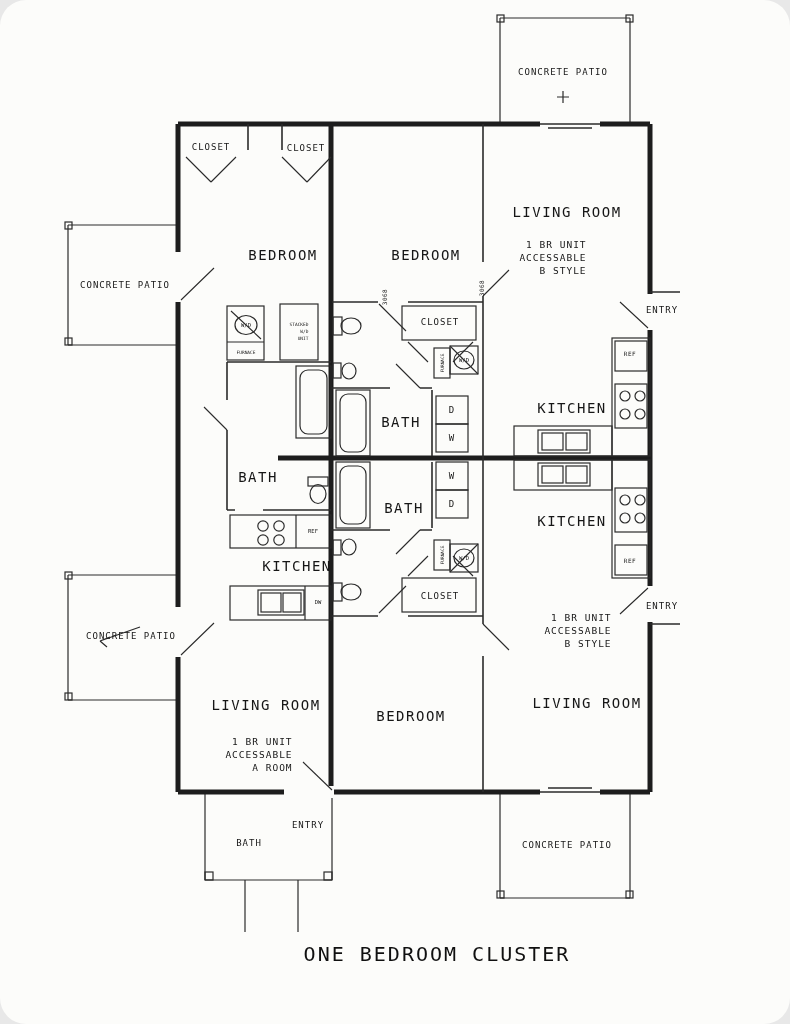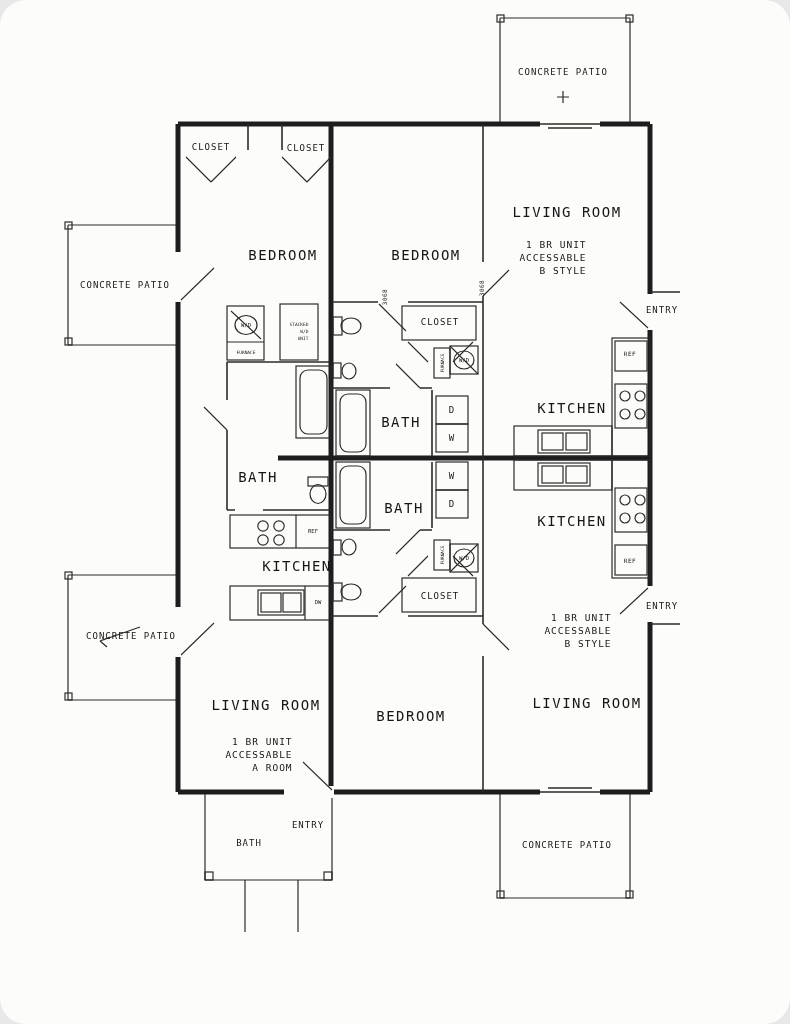--- a/index.html
+++ b/index.html
@@ -229,14 +229,15 @@
   <div class="blk" style="left:259px;top:754px">
     <span>1 BR UNIT</span>
     <span>ACCESSABLE</span>
     <span>A ROOM</span>
   </div>
 
   <div class="lbl s9" style="left:308px;top:825px">ENTRY</div>
   <div class="lbl s9" style="left:249px;top:843px">BATH</div>
   <div class="lbl s9" style="left:567px;top:845px">CONCRETE PATIO</div>
 
+  <div class="lbl title" style="left:437px;top:954px">ONE BEDROOM CLUSTER</div>
 
 </div>
 
 </body></html>

